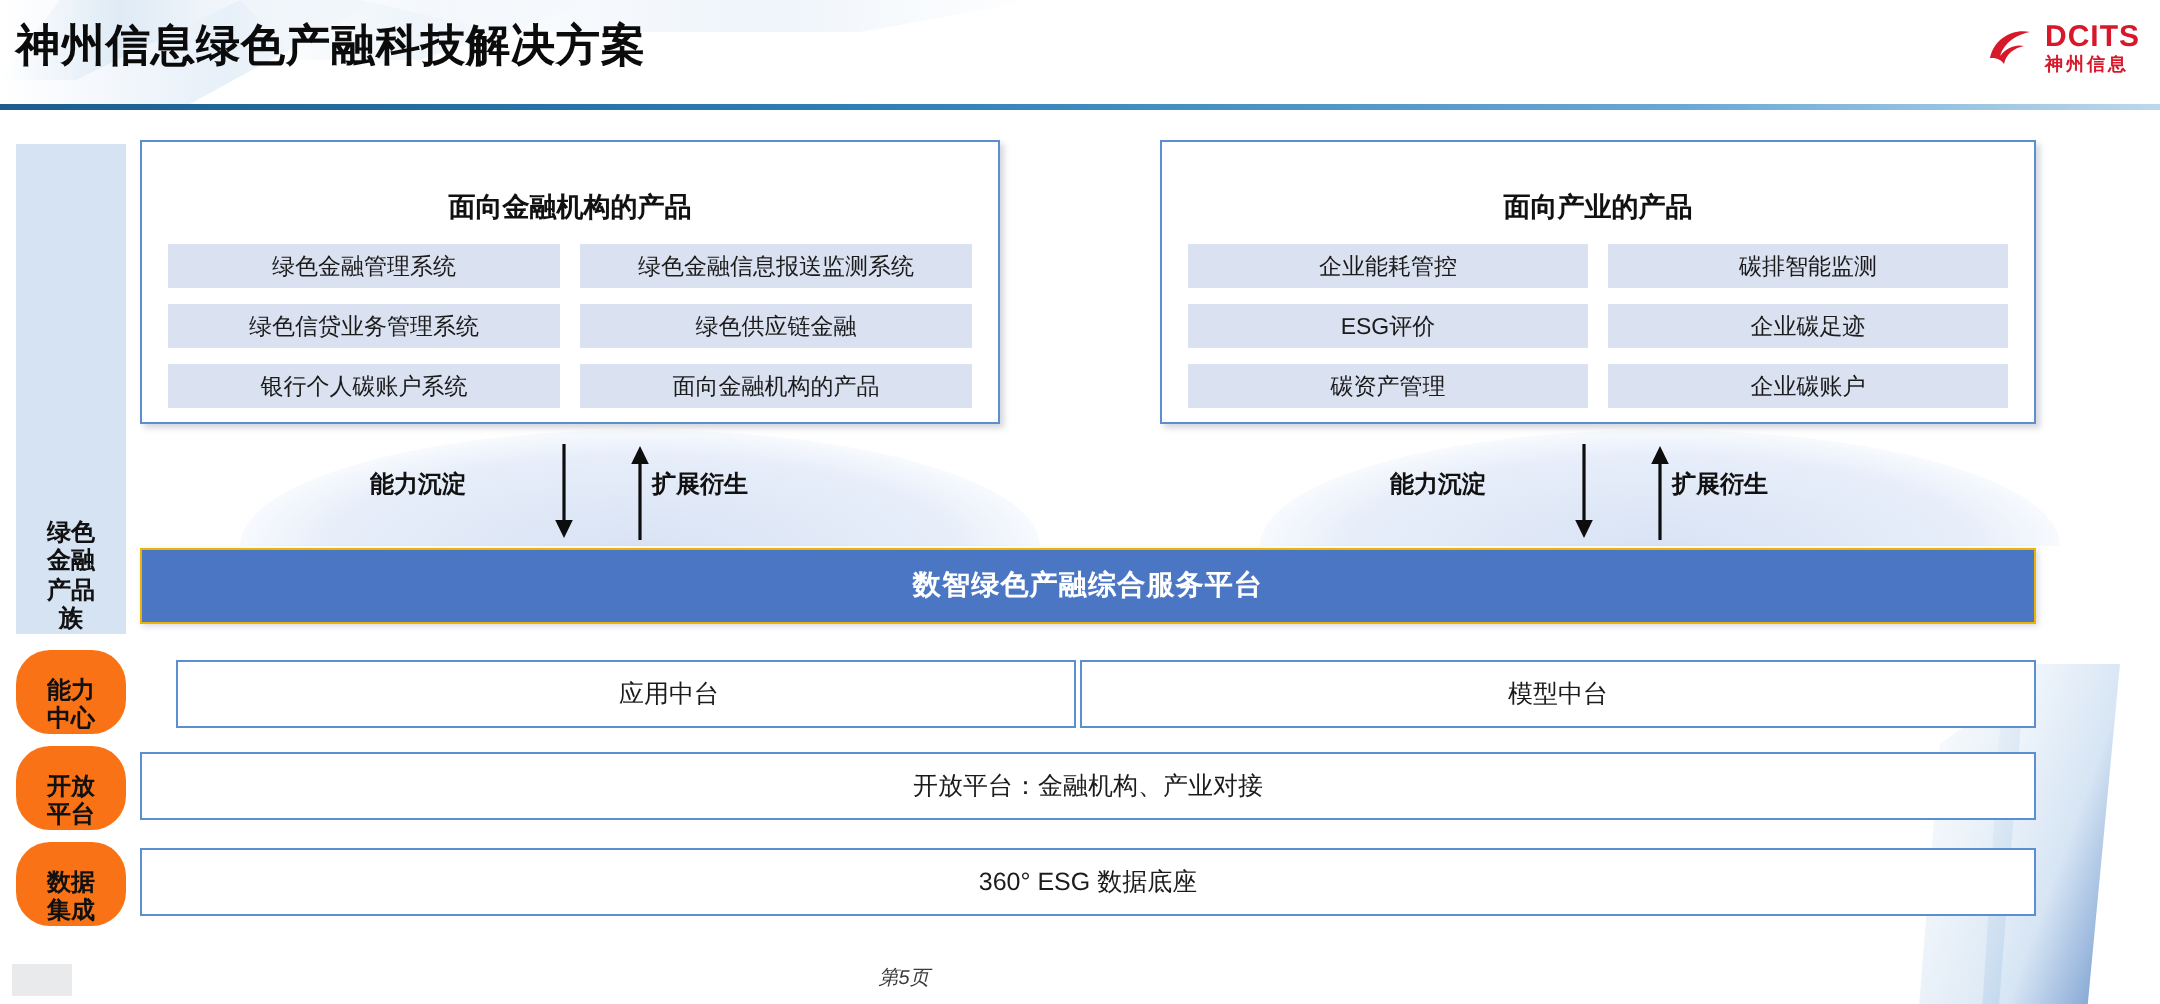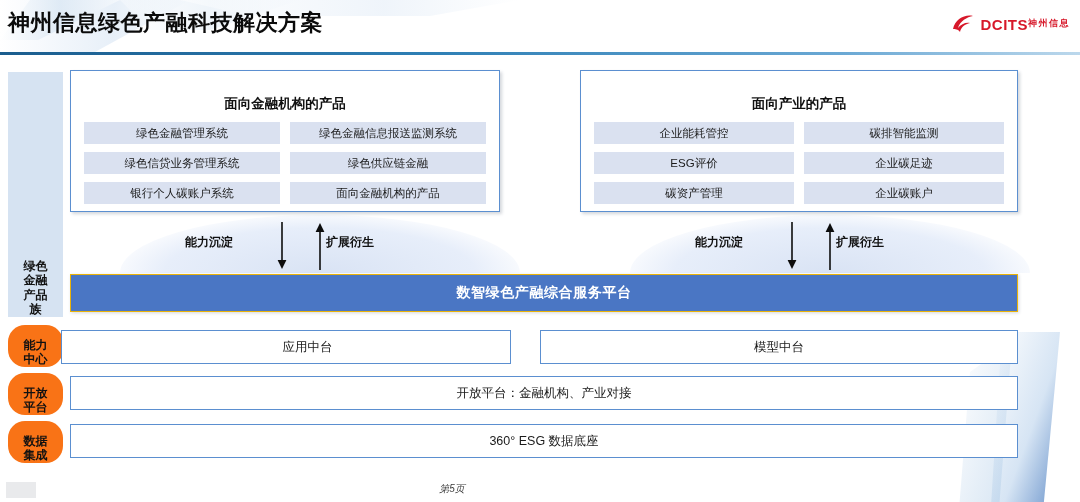--- a/index.html
+++ b/index.html
@@ -39,21 +39,21 @@
     color: #0b0b0b;
     letter-spacing: 0.5px;
     white-space: nowrap;
   }
   .logo {
     position: absolute; right: 10px; top: 8px;
     display: flex; align-items: center; gap: 5px;
     height: 32px;
   }
   .logo-mark { width: 26px; height: 24px; }
-  .logo-text { display: flex; line-height: 1; }
+  .logo-text { display: flex; flex-direction: column; line-height: 1; }
   .logo-en {
     font-size: 15px; font-weight: bold; color: #d7182a;
     letter-spacing: 0.5px;
   }
   .logo-cn {
     font-size: 9px; font-weight: bold; color: #d7182a;
     letter-spacing: 1.5px; margin-top: 2px;
   }
 
   
@@ -153,21 +153,21 @@
   }
 
   
   .row-box {
     position: absolute;
     background: #ffffff;
     border: 1.5px solid #5b8fd0;
     display: flex; align-items: center; justify-content: center;
     font-size: 12.5px; color: #1b1b1b;
   }
-  #center-app   { left: 61px;  top: 330px; width: 450px; height: 34px; padding-left: 43px; }
+  #center-app   { left: 88px;  top: 330px; width: 450px; height: 34px; padding-left: 43px; }
   #center-model { left: 540px; top: 330px; width: 478px; height: 34px; }
   #open-platform { left: 70px; top: 376px; width: 948px; height: 34px; }
   #data-base     { left: 70px; top: 424px; width: 948px; height: 34px; }
 
   
   #page-footer {
     position: absolute; left: 0; bottom: 6px;
     width: 904px; text-align: center;
     font-size: 10px; font-style: italic; color: #3a3a3a;
   }

